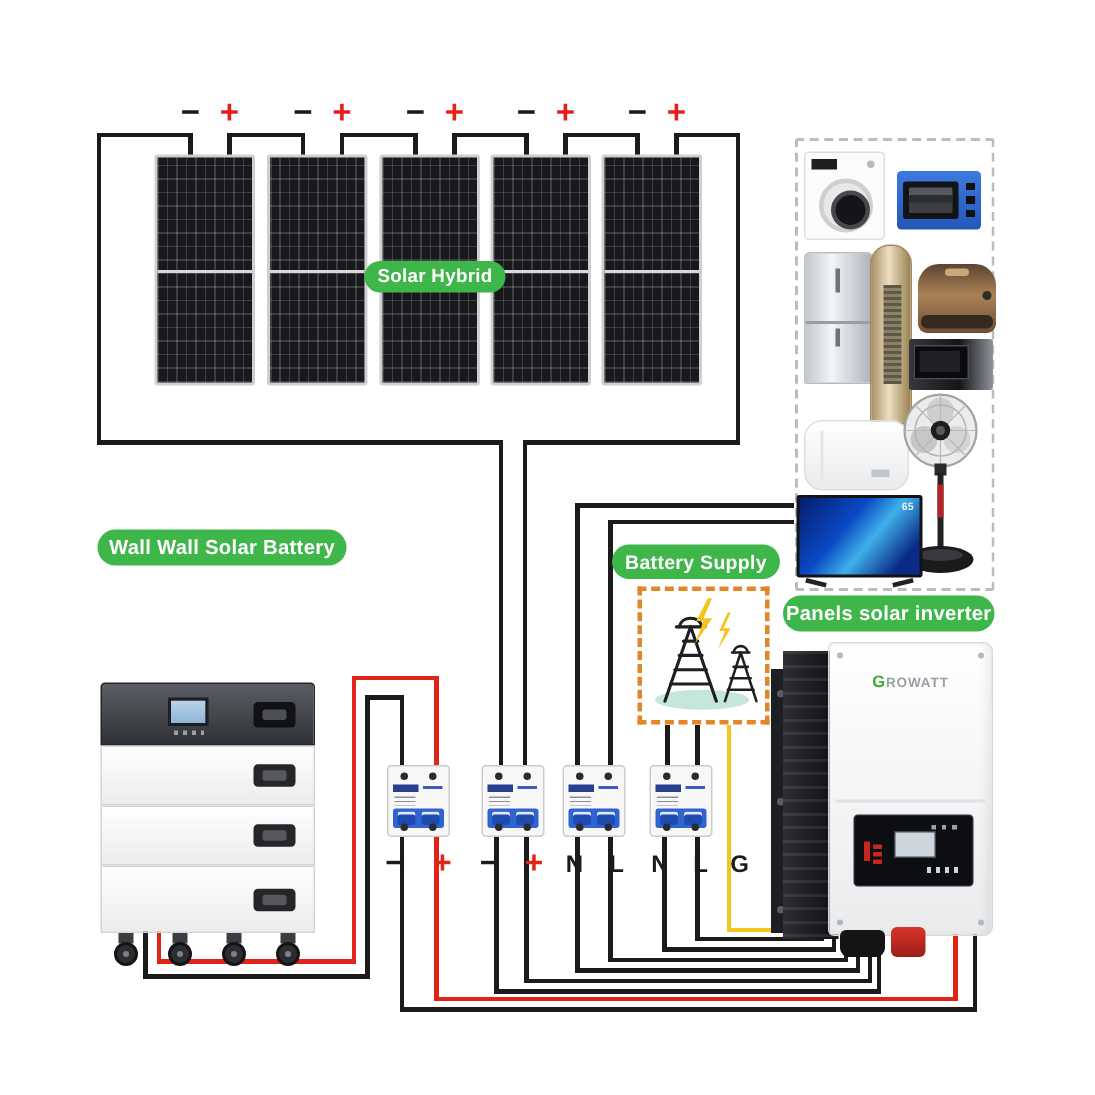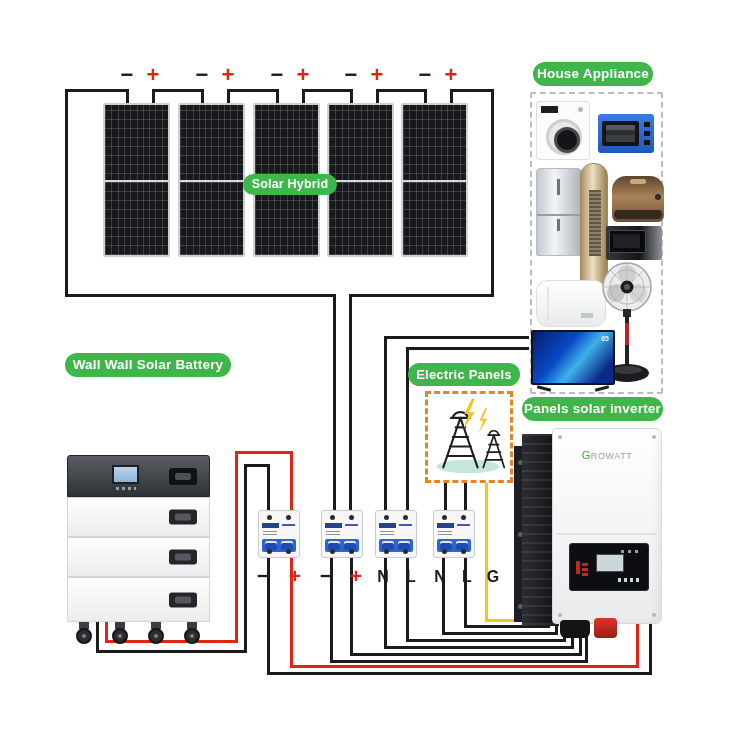--- a/index.html
+++ b/index.html
@@ -133,21 +133,21 @@
   .inv-bracket::before { content:""; position:absolute; left:4px; top:14px; width:5px; height:5px; border-radius:50%; background:#5a5d62;
     box-shadow:0 72px 0 #5a5d62, 0 144px 0 #5a5d62; }
   .inv-heatsink { position:absolute; left:8px; top:6px; width:37px; height:192px;
     background:linear-gradient(90deg,#2c2e33,#0e0f11);
   }
   .inv-heatsink::after { content:""; position:absolute; inset:0;
     background:repeating-linear-gradient(180deg, rgba(255,255,255,.08) 0 2px, transparent 2px 9px); }
   .inv-body { position:absolute; left:38px; top:0; width:110px; height:196px;
     background:linear-gradient(180deg,#ffffff,#f3f4f5 55%,#e9ebed); border:1px solid #d8dadc; border-radius:4px 6px 6px 4px;
     box-shadow:inset -4px 0 6px rgba(0,0,0,.06); }
-  .inv-logo { position:absolute; left:0; right:0; top:20px; text-align:center; font-size:9px; font-weight:normal; letter-spacing:.6px; color:#9aa0a6; }
+  .inv-logo { position:absolute; left:0; right:0; top:20px; text-align:center; font-size:9px; font-weight:bold; letter-spacing:.6px; color:#9aa0a6; }
   .inv-logo .g { color:#3aa935; font-size:11px; }
   .inv-seam { position:absolute; left:4px; right:4px; top:104px; height:2px; background:#dfe1e3; }
   .inv-screw { position:absolute; width:4px; height:4px; border-radius:50%; background:#b4b7ba; }
   .inv-display { position:absolute; left:16px; top:114px; width:80px; height:48px; background:#0d0e11; border-radius:3px; border:1px solid #2a2c30; }
   .inv-display .lcd { position:absolute; left:26px; top:10px; width:28px; height:18px; background:#ccd6dc; border:1px solid #43484e; }
   .inv-display .red1 { position:absolute; left:6px; top:17px; width:4px; height:13px; background:#c6261e; }
   .inv-display .red2 { position:absolute; left:12px; top:19px; width:6px; height:3px; background:#c6261e; box-shadow:0 5px 0 #c6261e, 0 10px 0 #c6261e; }
   .inv-display .dots { position:absolute; right:9px; top:6px; width:18px; height:3px;
     background:repeating-linear-gradient(90deg,#9aa0a6 0 3px, transparent 3px 7px); }
   .inv-display .digits { position:absolute; right:8px; bottom:8px; width:22px; height:4px;
@@ -292,42 +292,41 @@
   <span class="blabel big" style="left:263px">−</span>
   <span class="blabel big red" style="left:295px">+</span>
   <span class="blabel big" style="left:326px">−</span>
   <span class="blabel big red" style="left:356px">+</span>
   <span class="blabel nlg" style="left:383px">N</span>
   <span class="blabel nlg" style="left:411px">L</span>
   <span class="blabel nlg" style="left:440px">N</span>
   <span class="blabel nlg" style="left:467px">L</span>
   <span class="blabel nlg" style="left:493px">G</span>
 
-  <div class="pill" style="left:408px; top:363px; width:112px; height:23px; line-height:23px; font-size:13px">Electric Panels</div>
+  <div class="pill" style="left:408px; top:363px; width:112px; height:23px; line-height:23px; font-size:13px">Battery Supply</div>
   <div id="es-box" class="abs">
     <svg width="82" height="84" viewBox="0 0 86 86">
       <ellipse cx="42" cy="75" rx="33" ry="7" fill="#c5e6dd"></ellipse>
       <g fill="none" stroke="#1f1f1f" stroke-width="2.2" stroke-linecap="round">
         <path d="M16 76 L34 24 M52 76 L34 24"></path>
         <path d="M20 64 H48 M23 54 H45 M26 44 H42 M29 34 H39"></path>
         <path d="M24 24 H44"></path>
         <path d="M26 24 C28 16 40 16 42 24"></path>
       </g>
       <g fill="none" stroke="#1f1f1f" stroke-width="1.8" stroke-linecap="round">
         <path d="M58 76 L69 42 M80 76 L69 42"></path>
         <path d="M60 68 H78 M62 60 H76 M64 52 H74"></path>
         <path d="M63 42 H75"></path>
         <path d="M64 42 C65 36 73 36 74 42"></path>
       </g>
       <polygon points="46,4 38,20 43,20 37,36 49,18 43,18 49,4" fill="#f6c31c"></polygon>
       <polygon points="60,14 54,27 58,27 53,40 62,25 57,25 62,14" fill="#f6c31c"></polygon>
     </svg>
   </div>
 
-  <div class="pill" style="left:533px; top:62px; width:120px; height:24px; line-height:24px; font-size:13.5px">House Appliance</div>
   <div id="house-box" class="abs"></div>
 
   <div id="washer" class="appl">
     <div class="ctrl"></div>
       <div class="knob"></div>
       <div class="door"></div>
   </div>
   <div id="oven" class="appl">
     <div class="door"></div>
       <div class="knobs"></div>

